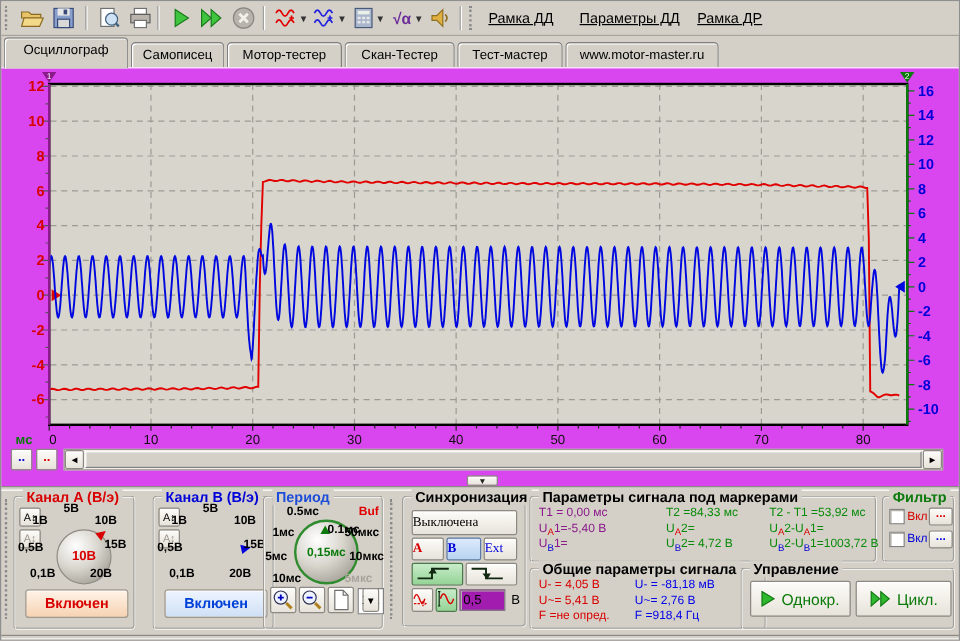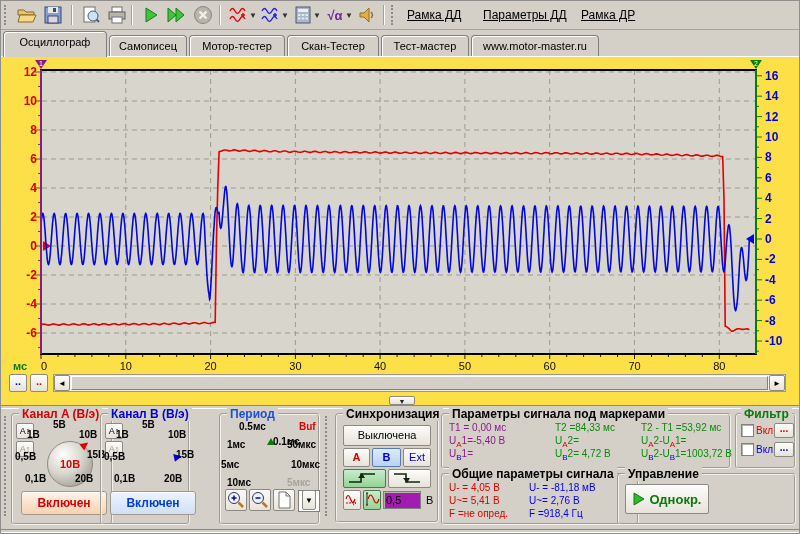--- a/index.html
+++ b/index.html
@@ -12,21 +12,21 @@
   .grip{position:absolute;top:4px;width:4px;height:20px;border-left:2px dotted #8a8a8a;}
   .tbtn{position:absolute;top:2px;width:24px;height:24px;display:flex;align-items:center;justify-content:center;}
   .tsep{position:absolute;top:4px;width:1px;height:20px;background:#a0a0a0;box-shadow:1px 0 0 #fff;}
   .darr{position:absolute;top:10px;font-size:8px;color:#333;}
   .tmenu{position:absolute;top:7px;font-size:12px;color:#000;text-decoration:underline;}
   
   .tab{position:absolute;background:#d4d0c8;border:1px solid #808080;border-bottom:none;
        border-top-left-radius:4px;border-top-right-radius:4px;text-align:center;
        box-shadow:inset 1px 1px 0 #fff;padding-top:4px;box-sizing:border-box;font-size:11px;}
   
-  #chartpanel{position:absolute;left:0;top:55px;width:800px;height:348px;background:#fde047;
+  #chartpanel{position:absolute;left:0;top:55px;width:800px;height:348px;background:#d946ef;
               border-top:1px solid #fff;}
   
   .btn3d{background:linear-gradient(#fdfcf9,#e7e3da);border:1px solid #8c8982;border-radius:2px;
          box-shadow:inset 0 1px 0 #fff;box-sizing:border-box;}
   #hscroll-track{position:absolute;background:#f2f0ea;border:1px solid #9a978f;box-sizing:border-box;}
   .scthumb{position:absolute;top:1px;background:#d4d0c8;border:1px solid #fff;border-right-color:#808080;border-bottom-color:#808080;box-sizing:border-box;}
   .arr{font-size:8px;line-height:1;}
   
   .group{position:absolute;border:2px groove #f2f0ea;border-radius:4px;box-sizing:border-box;}
   .gtitle{position:absolute;top:-8px;left:6px;background:#d4d0c8;padding:0 3px;font-weight:bold;font-size:12px;white-space:nowrap;}
@@ -34,32 +34,32 @@
   .knob{position:absolute;border-radius:50%;
         background:radial-gradient(circle at 35% 30%,#ffffff,#d8d5cd 45%,#a8a49b 80%,#8f8b82);
         border:1px solid #8f8b82;display:flex;align-items:center;justify-content:center;}
   .knob .val{font-weight:bold;font-size:11px;}
   .klabel{position:absolute;font-size:10px;font-weight:bold;white-space:nowrap;}
   .ptr{position:absolute;width:0;height:0;border-style:solid;}
   .pwr{position:absolute;border-radius:3px;text-align:center;font-weight:bold;font-size:12px;
        border:1px solid #a39a8d;box-shadow:inset 0 1px 0 #fff;padding-top:4px;box-sizing:border-box;}
   .smbtn{position:absolute;width:18px;height:16px;font-size:9px;text-align:center;line-height:14px;}
   
-  .sybtn{position:absolute;text-align:center;box-sizing:border-box;font-size:11px;}
+  .sybtn{position:absolute;box-sizing:border-box;font-size:11px;font-family:Liberation Serif, serif;}
   .sel-blue{background:linear-gradient(#dceafc,#b8d4f0);border:1px solid #5a7aa8;}
   .sel-green{background:linear-gradient(#c9ecca,#94d396);border:1px solid #4a7a4a;}
   input.lvl{position:absolute;border:1px solid #808080;box-shadow:inset 1px 1px 0 #b5b2aa;width:38px;height:18px;font-size:11px;font-family:inherit;padding:0 2px;box-sizing:border-box;background:#a21caf;}
   
   .chk{position:absolute;width:13px;height:13px;background:#fff;border:1px solid #808080;box-shadow:inset 1px 1px 0 #b5b2aa;box-sizing:border-box;}
   .dots{position:absolute;width:20px;height:15px;font-weight:bold;font-size:10px;text-align:center;line-height:10px;}
   
   .ptxt{position:absolute;font-size:10px;white-space:nowrap;}
   .ptxt sub{font-size:8px;}
   
-  .ctlbtn{position:absolute;font-weight:bold;font-size:13px;color:#0a7a0a;display:flex;align-items:center;justify-content:center;gap:5px;}
+  .ctlbtn{position:absolute;font-weight:normal;font-size:13px;color:#0a7a0a;display:flex;align-items:center;justify-content:center;gap:5px;}
   .collapsebtn{position:absolute;font-size:7px;text-align:center;line-height:9px;color:#222;}
   .sep-groove{position:absolute;height:2px;border-top:1px solid #8c8982;border-bottom:1px solid #ffffff;}
 </style>
 </head>
 <body>
 
 <div id="app">
 
   <div id="toolbar">
     <div class="grip" style="left:3px"></div>
@@ -368,39 +368,42 @@
         <span class="klabel" style="left: 2px; top: 36px;">0,5В</span>
         <span class="klabel" style="left: 14px; top: 14px;">1В</span>
         <span class="klabel" style="left: 40px; top: 4px;">5В</span>
         <span class="klabel" style="left: 66px; top: 14px;">10В</span>
         <span class="klabel" style="left: 74px; top: 34px;">15В</span>
         <span class="klabel" style="left: 62px; top: 58px;">20В</span>
       </div>
     <div class="pwr" style="left:8px;top:76px;width:86px;height:24px;color:#d80000;background:linear-gradient(#fff3e8,#f6d3b2)">Включен</div>
   </div>
 
-  <div class="group" style="left:99px;top:412px;width:90px;height:112px">
+  <div class="group" style="left:126px;top:412px;width:102px;height:112px">
     <div class="gtitle" style="color:#0000d8">Канал B (В/э)</div>
     <div class="btn3d smbtn" style="left:3px;top:8px">A↕</div>
     <div class="btn3d smbtn" style="left:3px;top:26px;color:#9a968e">A↕</div>
     <div class="ptr" style="left:72px;top:38px;border-width:4px 0 4px 8px;border-color:transparent transparent transparent #0000d8;transform:rotate(-12deg)"></div>
     <div id="kb-labels">
         <span class="klabel" style="left: 12px; top: 58px;">0,1В</span>
         <span class="klabel" style="left: 2px; top: 36px;">0,5В</span>
         <span class="klabel" style="left: 14px; top: 14px;">1В</span>
         <span class="klabel" style="left: 40px; top: 4px;">5В</span>
         <span class="klabel" style="left: 66px; top: 14px;">10В</span>
         <span class="klabel" style="left: 74px; top: 34px;">15В</span>
         <span class="klabel" style="left: 62px; top: 58px;">20В</span>
       </div>
     <div class="pwr" style="left:8px;top:76px;width:86px;height:24px;color:#0040d8;background:linear-gradient(#eef4ff,#cfe0f5)">Включен</div>
   </div>
 
   <div class="group" style="left:218px;top:412px;width:101px;height:112px">
     <div class="gtitle" style="color:#1d4ed8">Период</div>
+    <div class="knob" style="left:24px;top:18px;width:50px;height:50px;border:2px solid #2e8b2e">
+      <span class="val" style="color:#0b7a0b;font-size:10px">0,15мс</span>
+    </div>
     <div class="ptr" style="left:46px;top:23px;border-width:0 4px 7px 4px;border-color:transparent transparent #0b7a0b transparent"></div>
     <div id="kp-labels">
         <span class="klabel" style="left: 6px; top: 62px;">10мс</span>
         <span class="klabel" style="left: 0px; top: 44px;">5мс</span>
         <span class="klabel" style="left: 6px; top: 24px;">1мс</span>
         <span class="klabel" style="left: 18px; top: 6px;">0.5мс</span>
         <span class="klabel" style="left: 52px; top: 21px;">0.1мс</span>
         <span class="klabel" style="left: 66px; top: 24px;">50мкс</span>
         <span class="klabel" style="left: 70px; top: 44px;">10мкс</span>
         <span class="klabel" style="left: 66px; top: 62px; color: rgb(168, 164, 156);">5мкс</span>
@@ -506,16 +509,23 @@
   </div>
 
   <div class="group" style="left:616px;top:472px;width:179px;height:52px">
     <div class="gtitle">Управление</div>
     <div class="btn3d ctlbtn" style="left:6px;top:9px;width:84px;height:30px">
       <svg width="12" height="14" viewBox="0 0 12 14">
         <path d="M1 1 L11 7 L1 13 Z" fill="#2eb82e" stroke="#137a13"></path>
       </svg>
       <span>Однокр.</span>
     </div>
+    <div class="btn3d ctlbtn" style="left:94px;top:9px;width:80px;height:30px">
+      <svg width="18" height="14" viewBox="0 0 18 14">
+        <path d="M1 1 L8 7 L1 13 Z" fill="#2eb82e" stroke="#137a13"></path>
+        <path d="M9 1 L16 7 L9 13 Z" fill="#2eb82e" stroke="#137a13"></path>
+      </svg>
+      <span>Цикл.</span>
+    </div>
   </div>
 
   <div class="sep-groove" style="left:0;top:528px;width:800px"></div>
 </div>
 
 </body></html>

